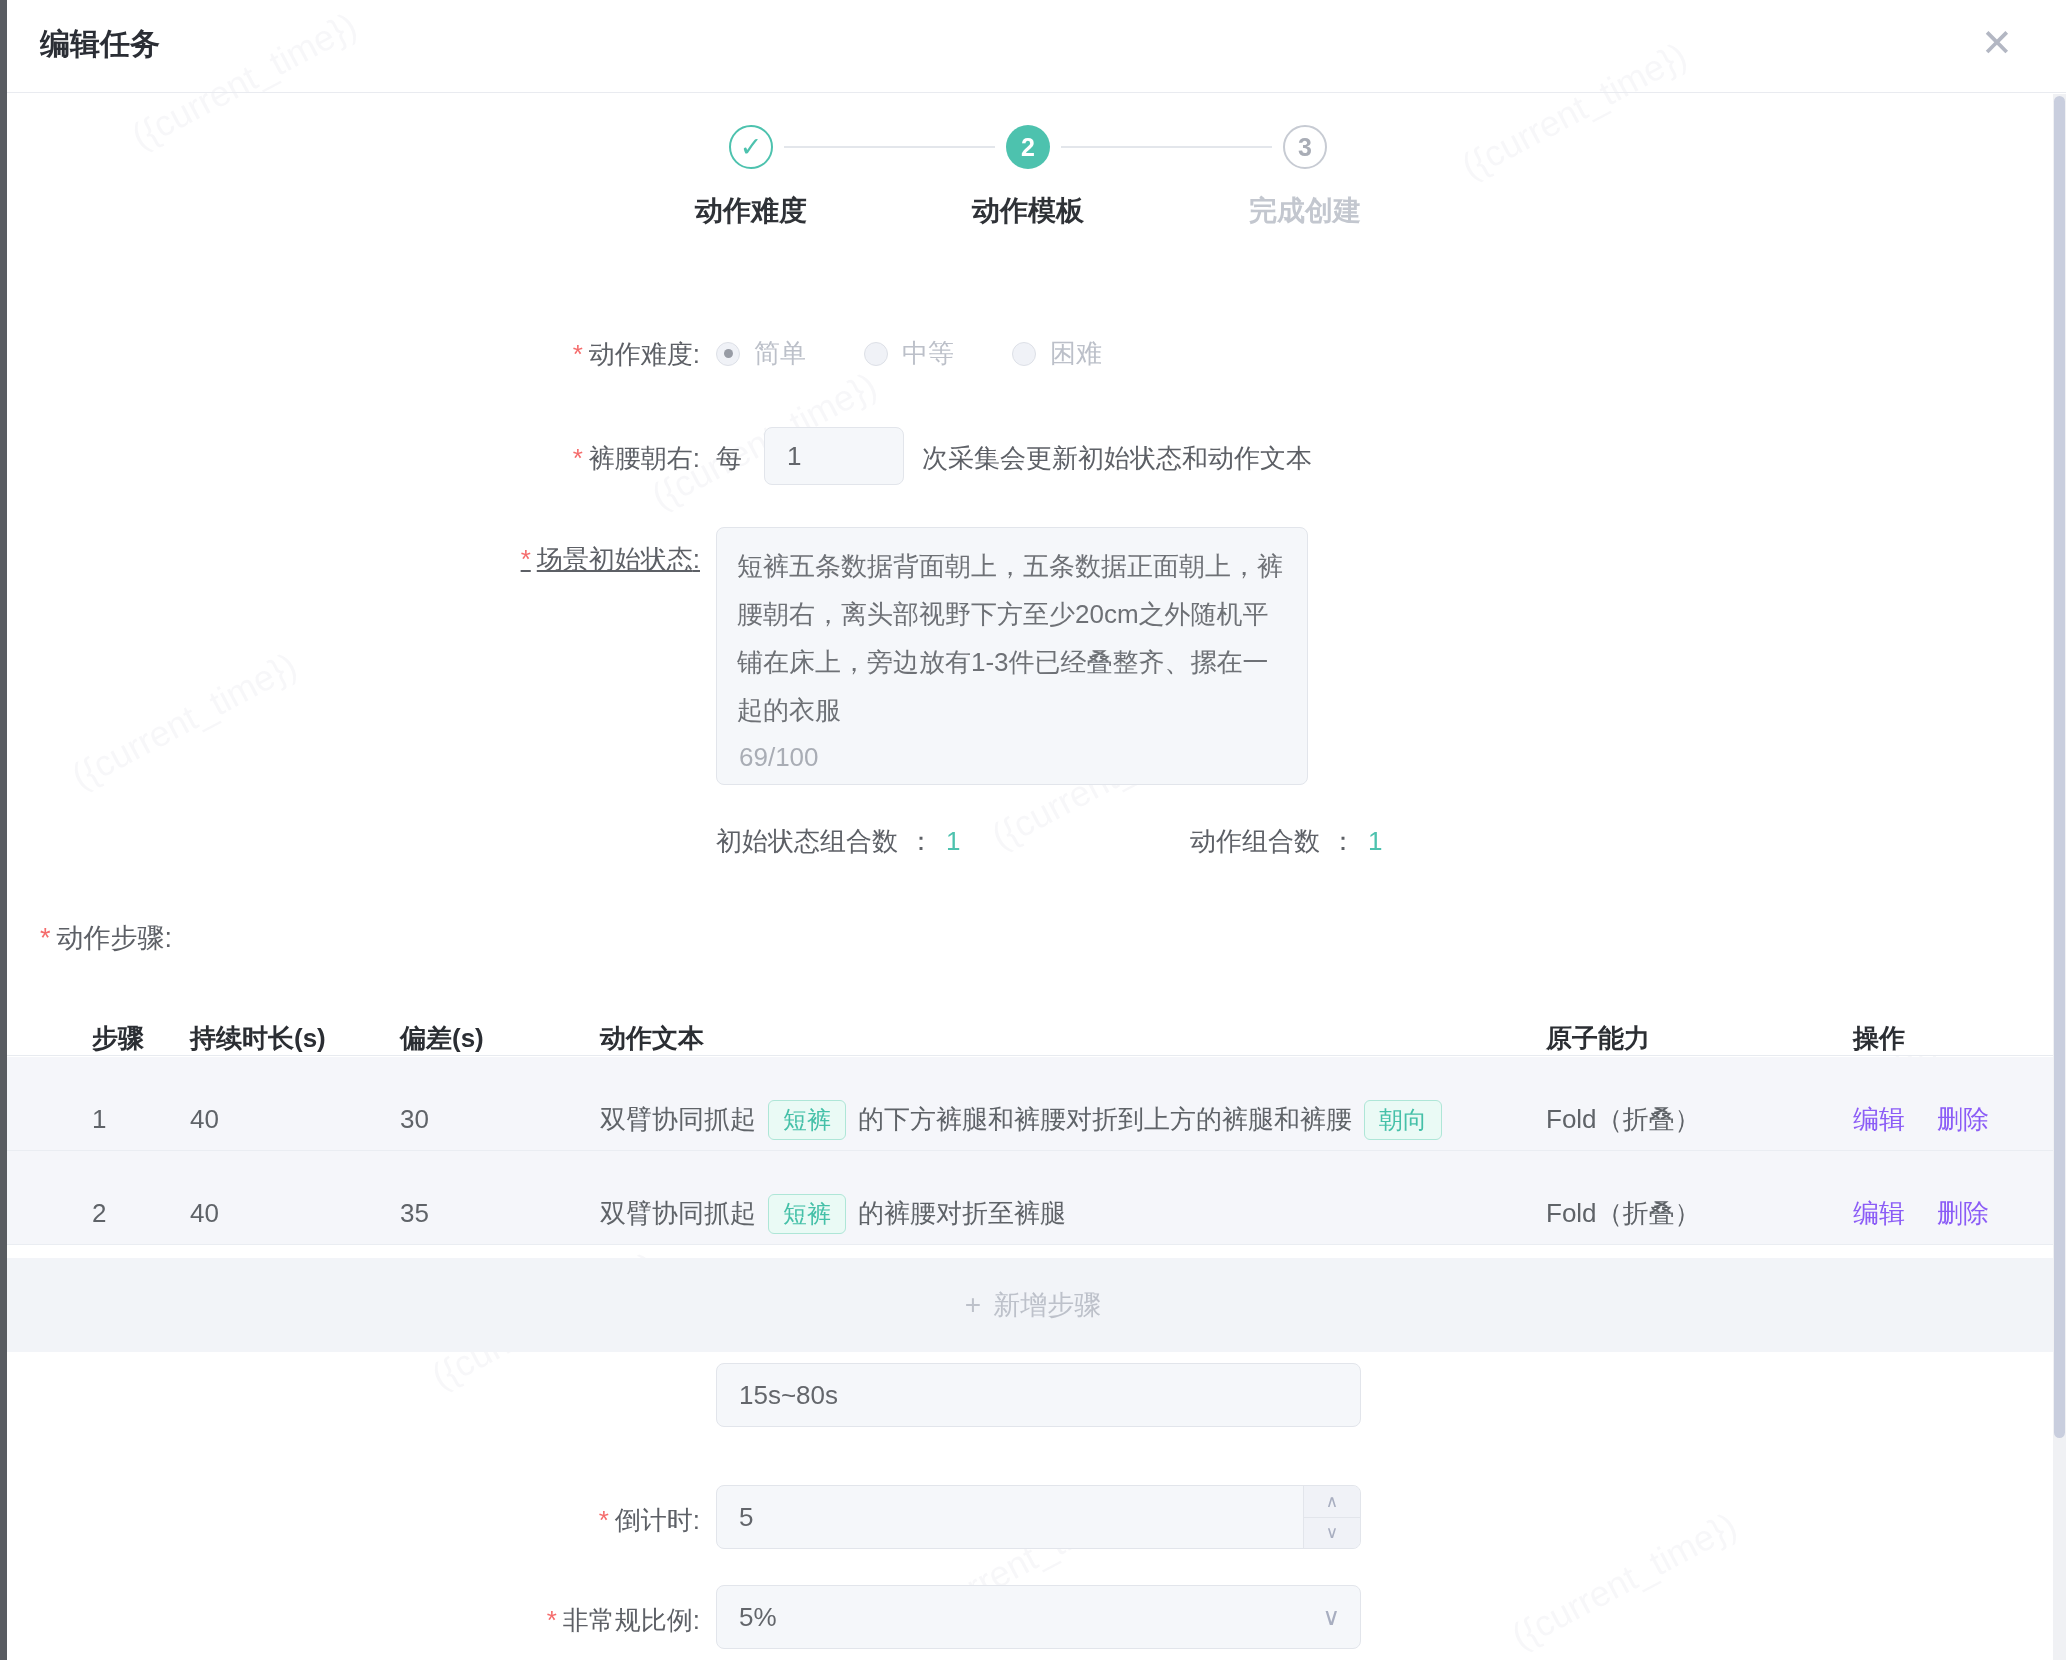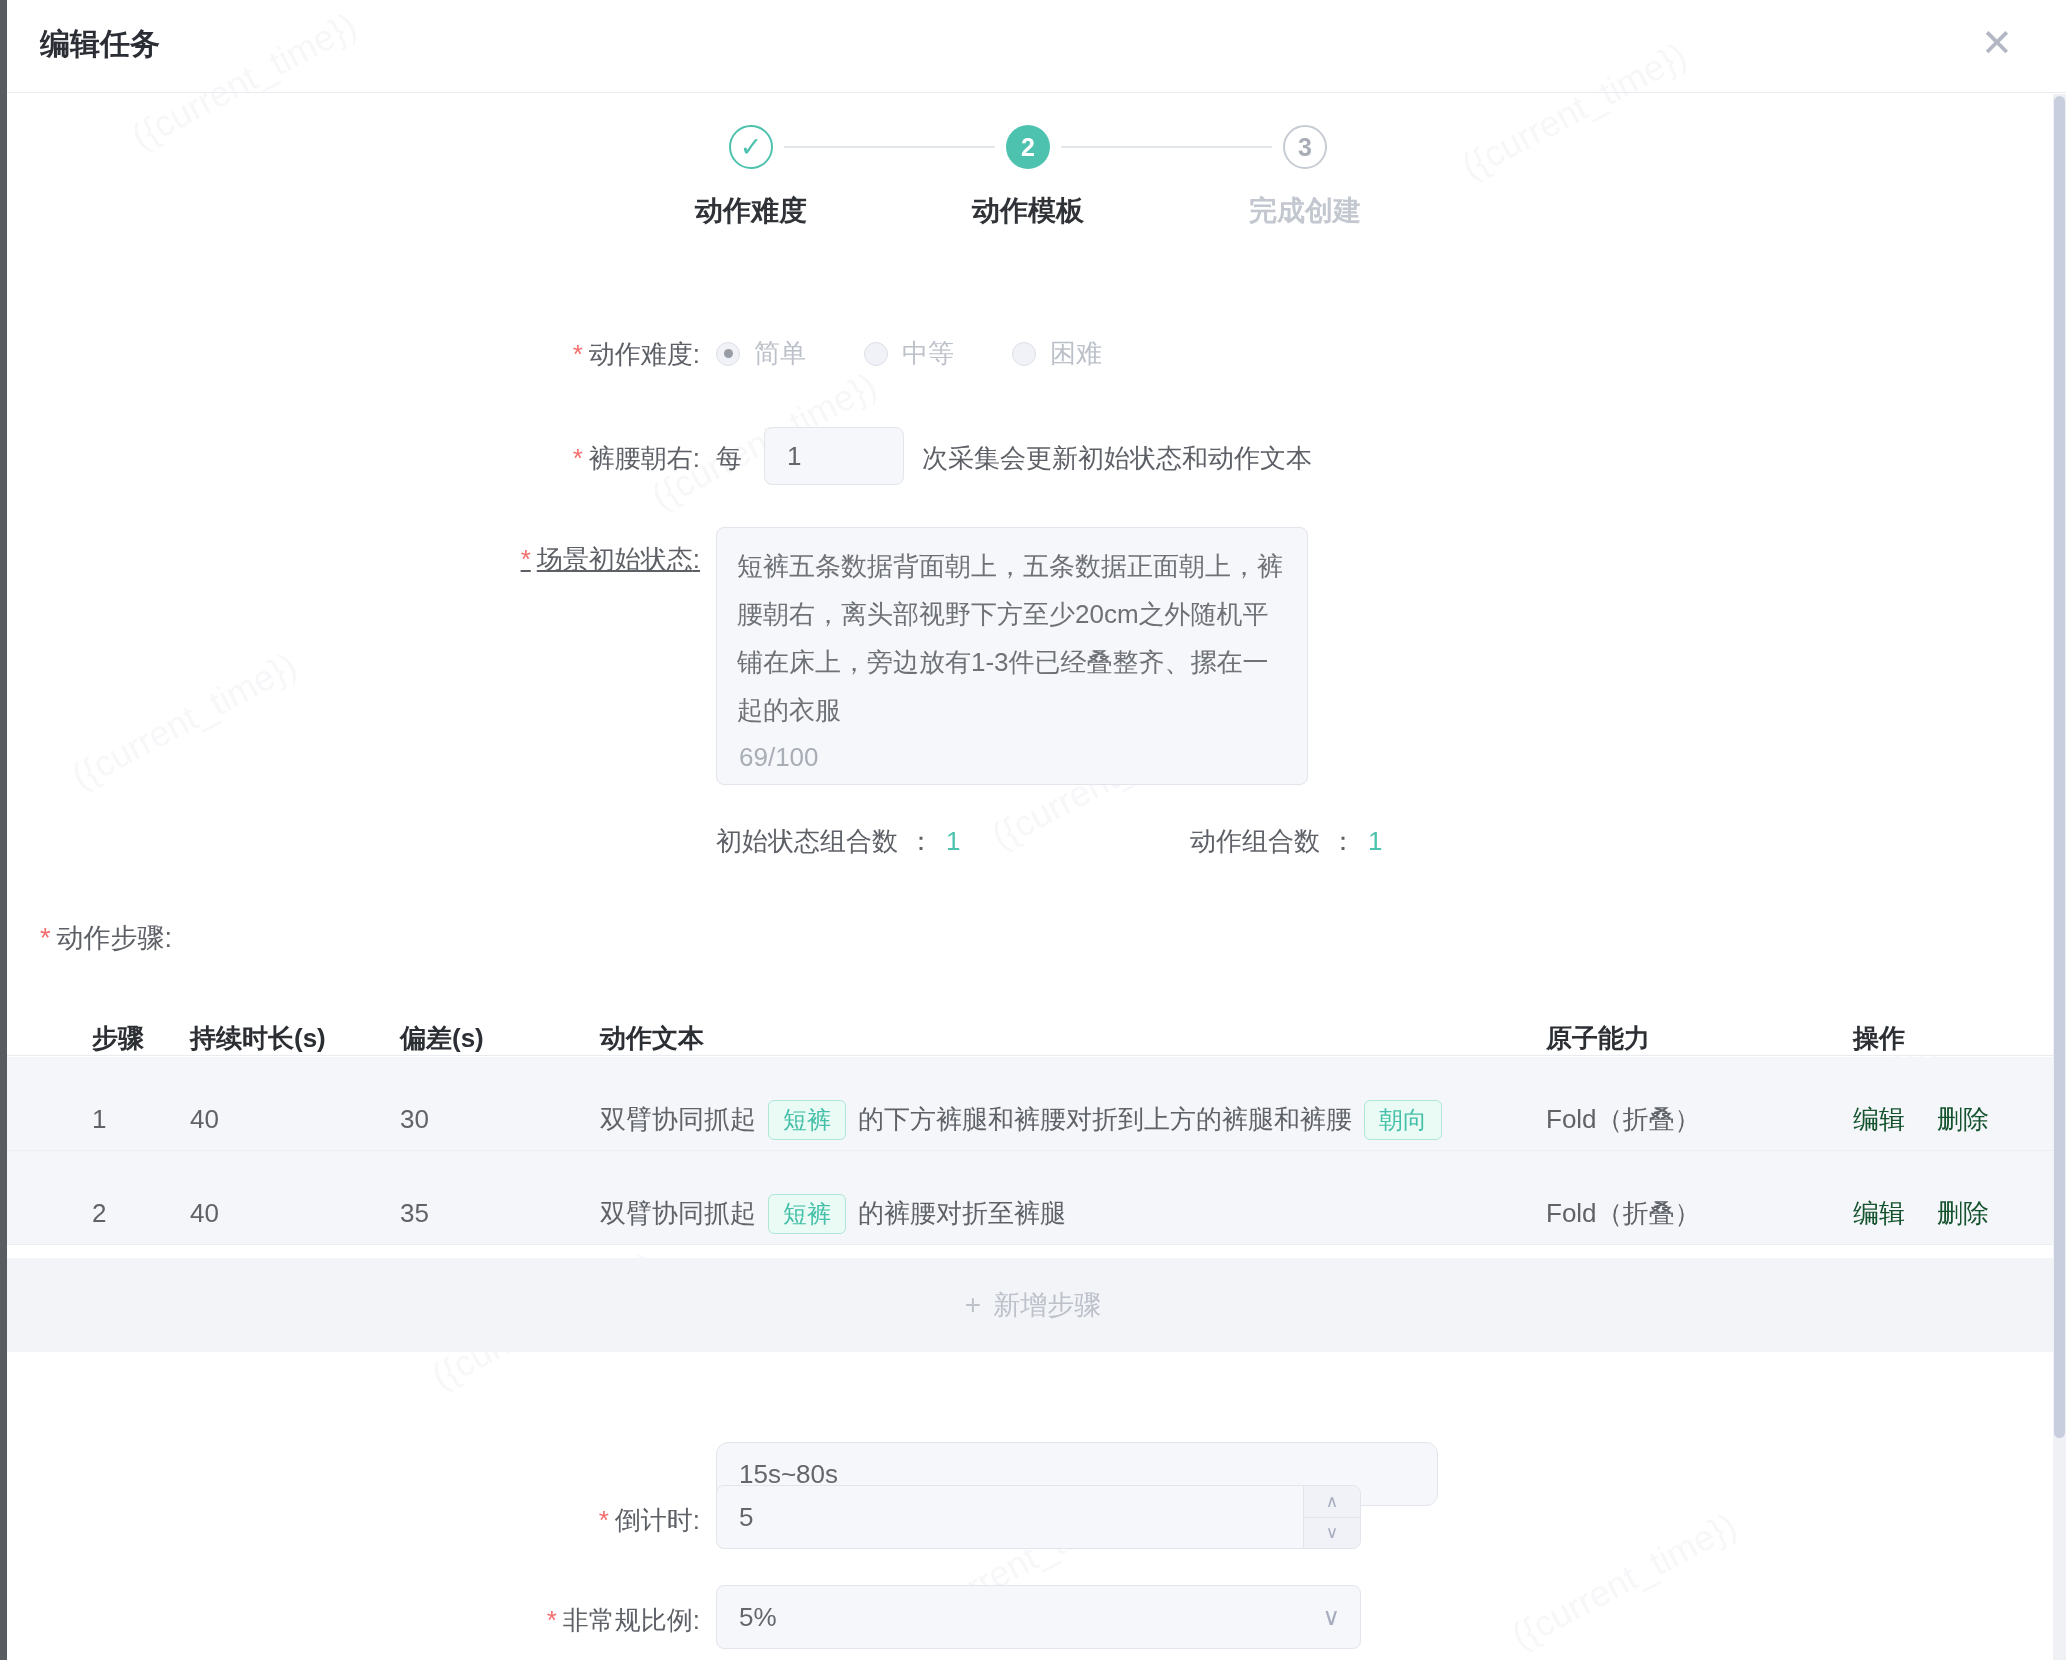--- a/index.html
+++ b/index.html
@@ -54,21 +54,21 @@
 
   
   .tbl-head{position:absolute;left:0;top:990px;width:2066px;height:66px;border-bottom:1px solid #e8ebf0;background:#fff;}
   .t-cell{position:absolute;top:16px;height:100%;display:flex;align-items:center;font-size:26px;color:#5f6368;white-space:nowrap;}
   .t-head-cell{font-weight:600;color:#2b2e33;}
   .tbl-row{position:absolute;left:0;width:2066px;background:#f5f6fa;border-bottom:1px solid #eaedf2;}
   .row-1{top:1057px;height:94px;}
   .row-2{top:1151px;height:94px;}
   .tag{display:inline-flex;align-items:center;height:40px;padding:0 14px;margin:0 12px;background:#eafaf5;
     border:1px solid #aee6d7;color:#45c0a8;border-radius:6px;font-size:24px;white-space:nowrap;}
-  .act-link{margin-right:32px;color:#14532d;cursor:pointer;}
+  .act-link{margin-right:32px;color:#8b5cf6;cursor:pointer;}
   .tbl-footer{position:absolute;left:0;top:1258px;width:2066px;height:94px;background:#f2f4f8;
     display:flex;align-items:center;justify-content:center;cursor:pointer;}
   .add-step{display:flex;align-items:center;font-size:27px;color:#bdc1ca;}
   .add-plus{margin-right:12px;font-size:28px;}
 
   
   .spin-box{position:absolute;right:0;top:0;width:57px;height:100%;border-left:1px solid #e2e5eb;display:flex;flex-direction:column;}
   .spin-btn{flex:1;display:flex;align-items:center;justify-content:center;background:#f0f2f7;color:#a8aec0;
     font-size:17px;cursor:pointer;}
   .spin-btn.up{border-bottom:1px solid #e2e5eb;border-radius:0 7px 0 0;}
@@ -205,21 +205,21 @@
     </div>
   </div>
 
   <div class="tbl-footer">
     <div class="add-step">
       <span class="add-plus">+</span>
       <span>新增步骤</span>
     </div>
   </div>
 
-  <div class="input-box" style="left:716px;top:1442px;width:722px;height:64px;border-radius:12px;">15s~80s</div>
+  <div class="input-box" style="left:716px;top:1363px;width:645px;height:64px;">15s~80s</div>
 
   <div class="f-label" style="left:280px;top:1503px;">
     <span class="req">*</span><span>倒计时</span>:
   </div>
   <div class="input-box" style="left:716px;top:1485px;width:645px;height:64px;">
     <span>5</span>
     <div class="spin-box">
       <div class="spin-btn up">
         <span>∧</span>
       </div>

